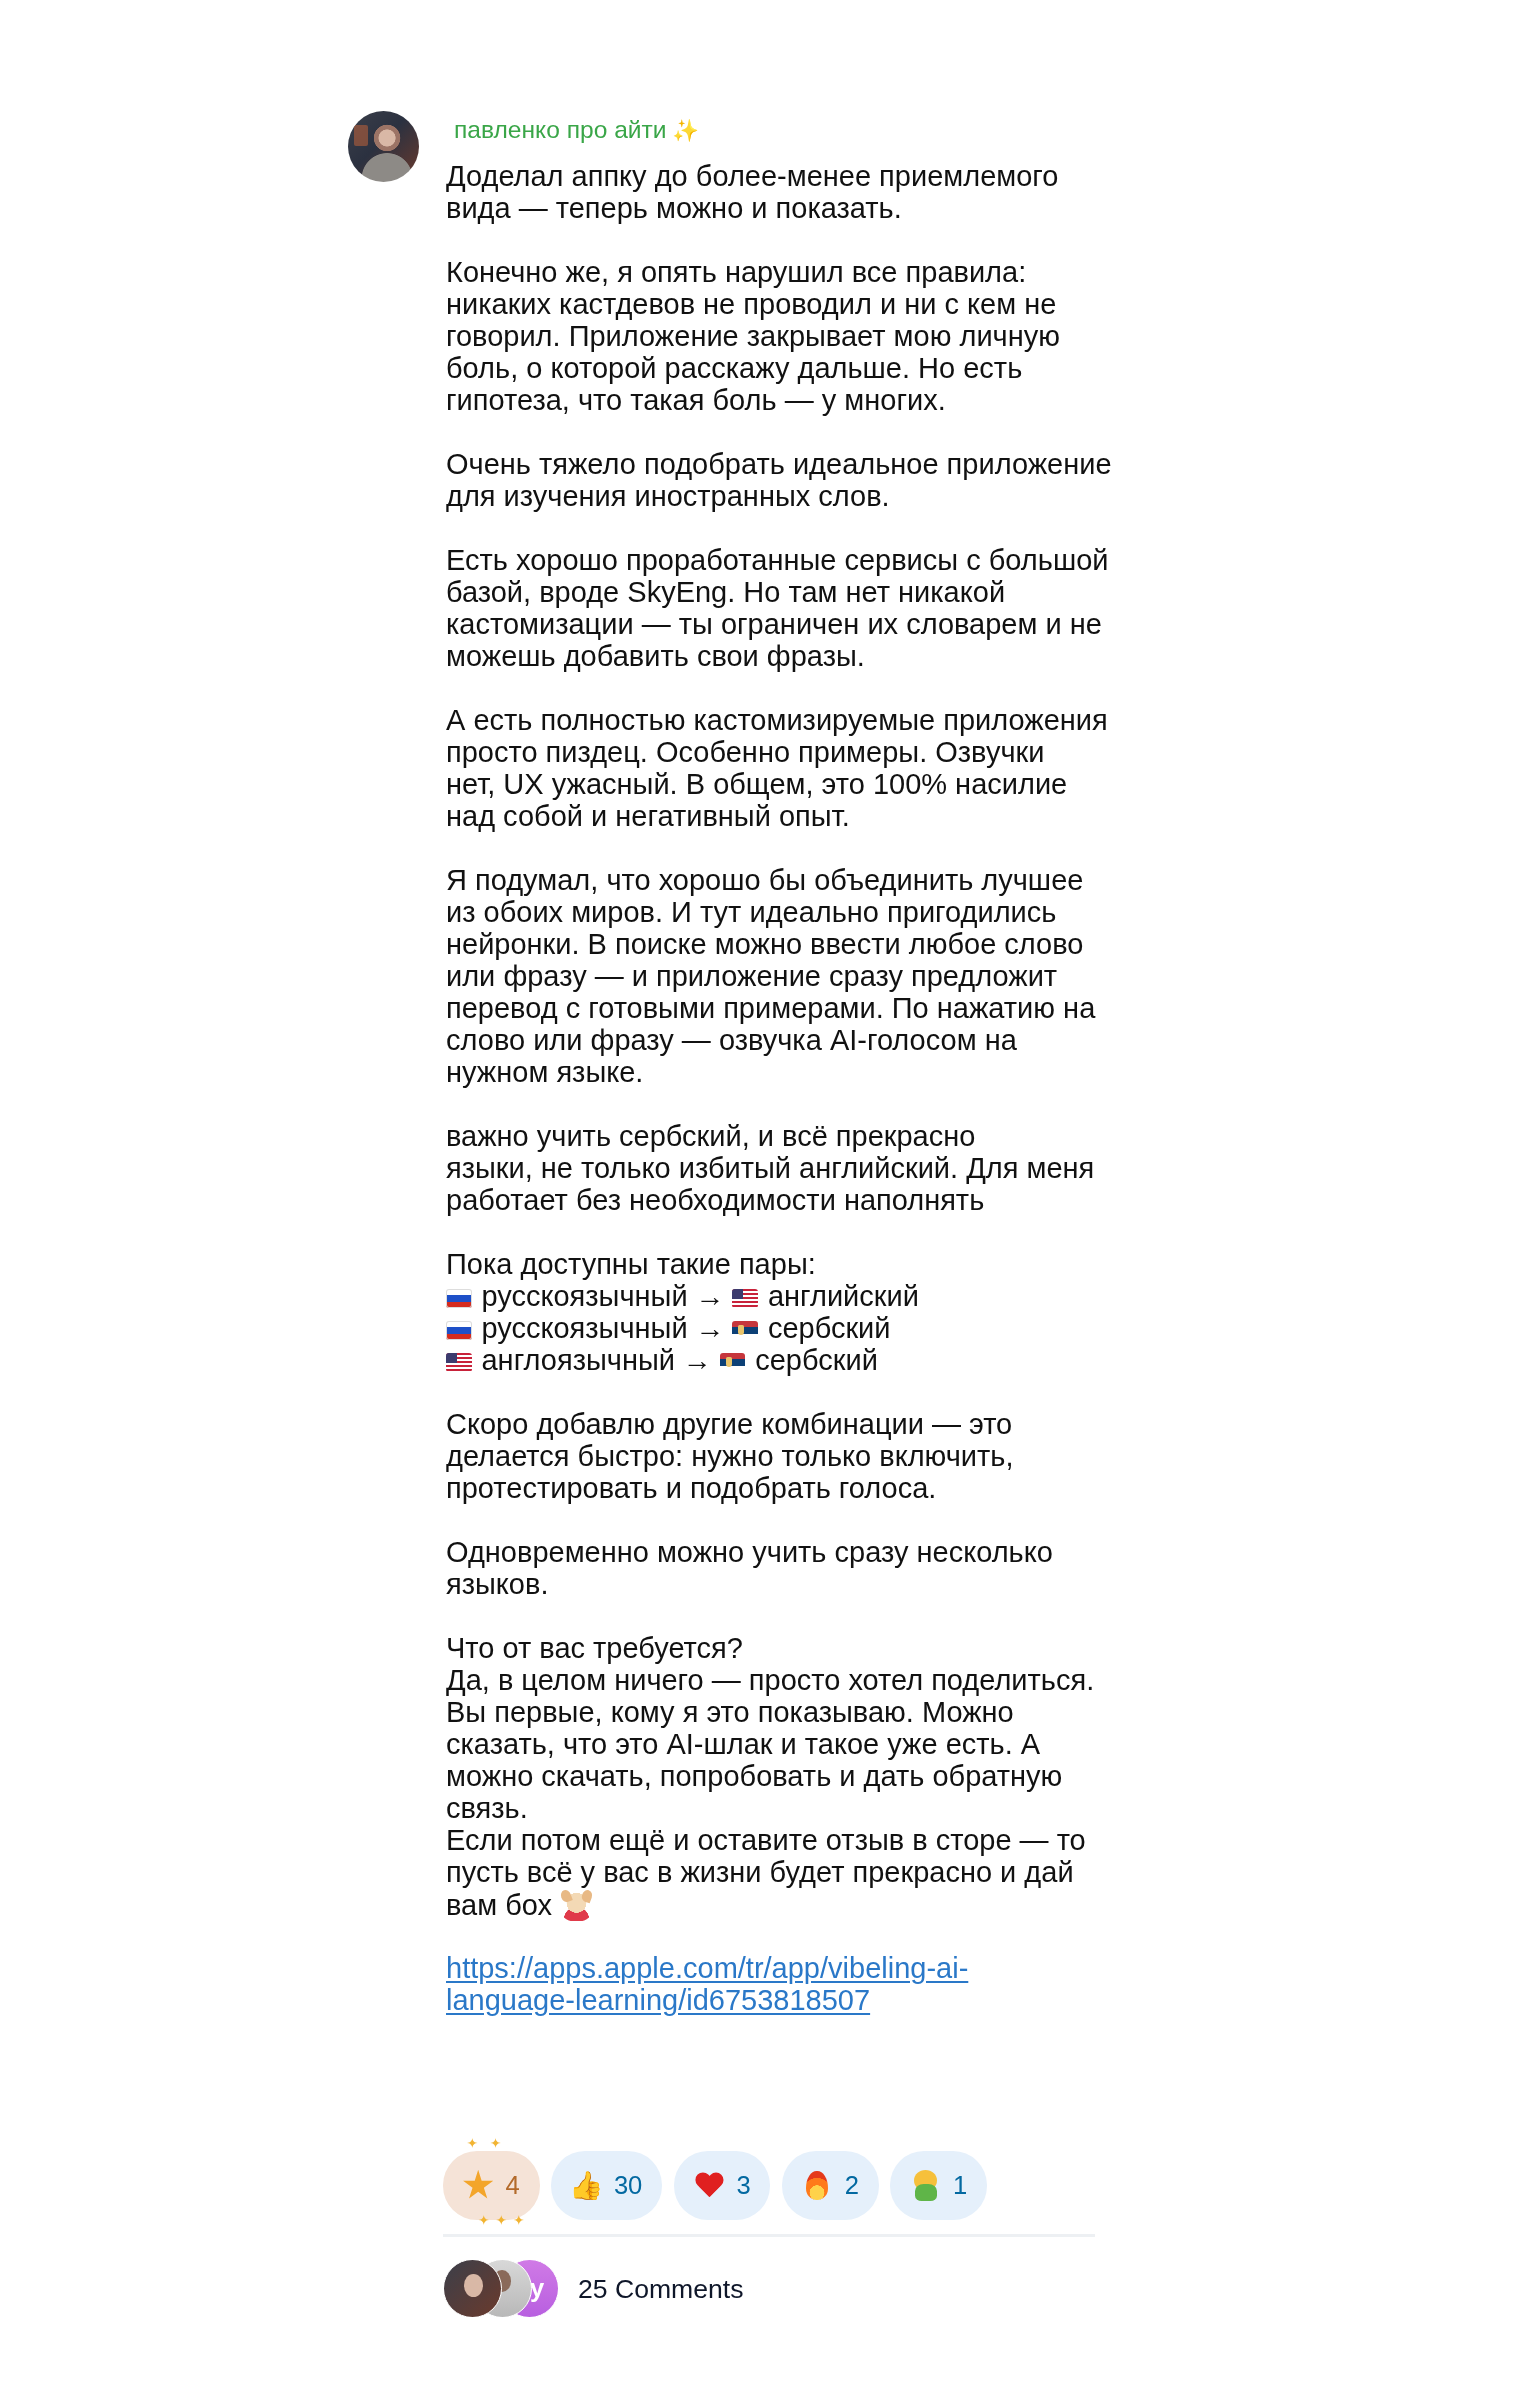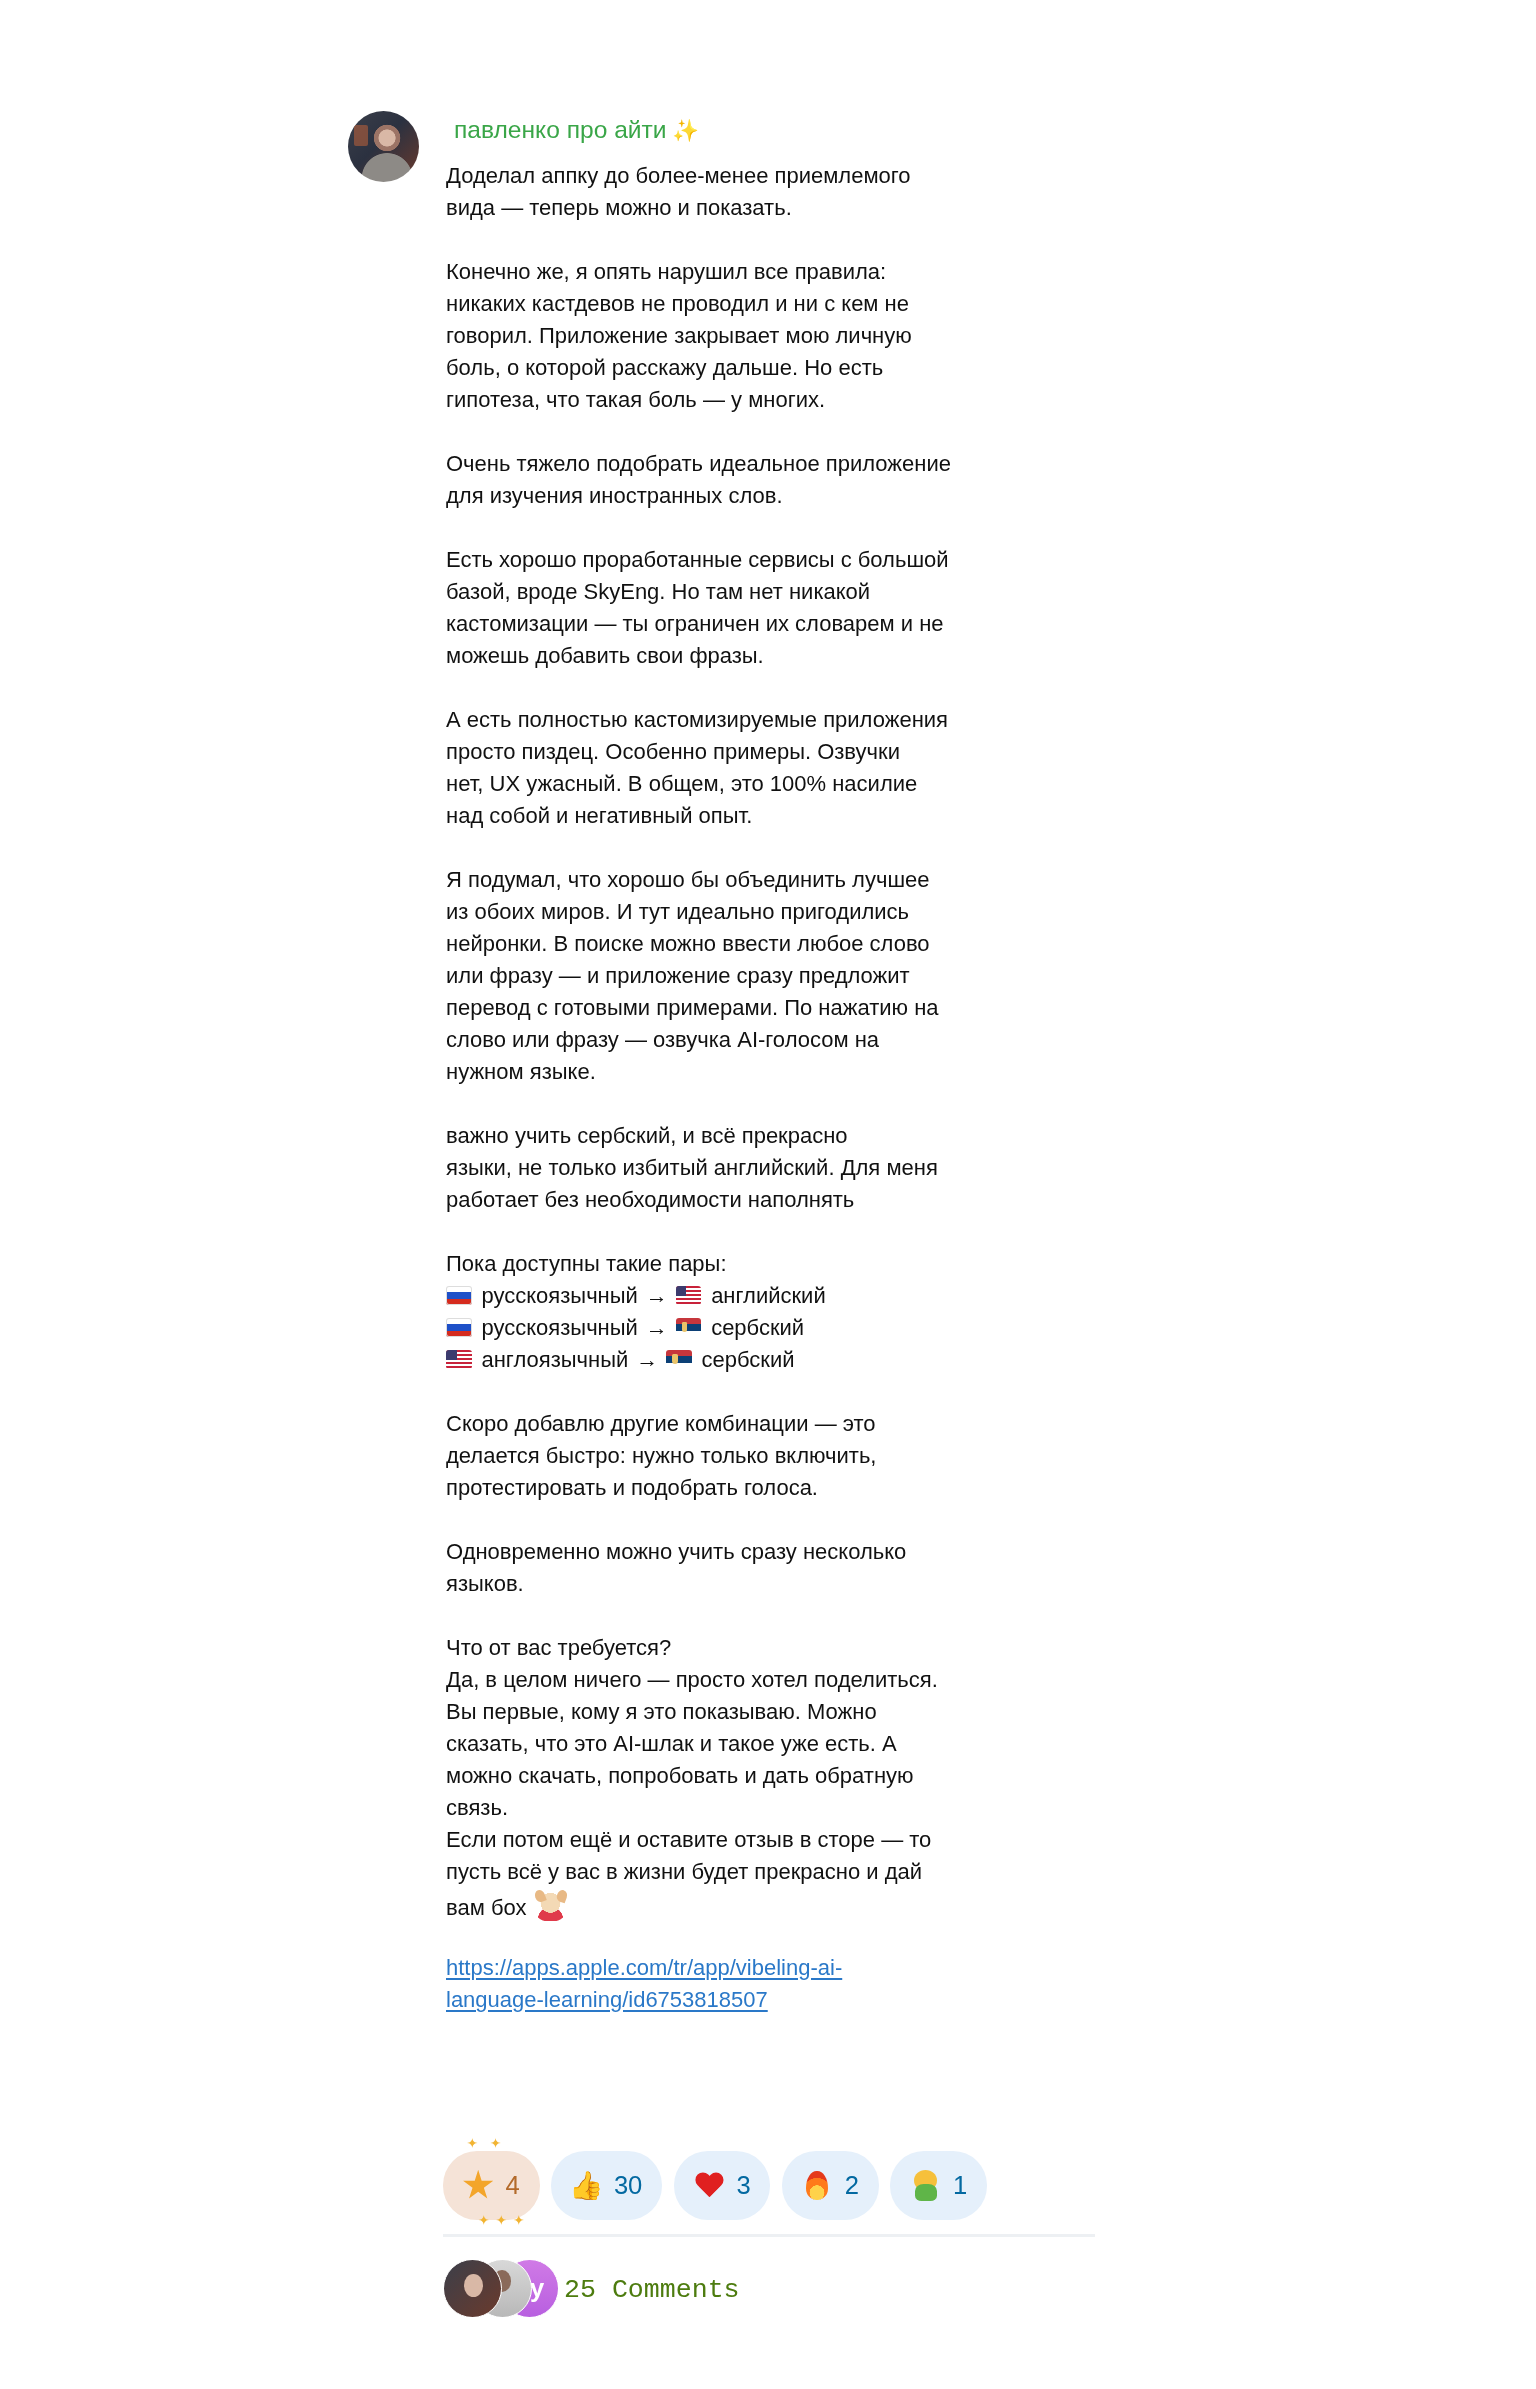--- a/index.html
+++ b/index.html
@@ -18,21 +18,21 @@
   .avatar::after {
     content:""; position:absolute; left:5.9px; top:13.8px; width:13.8px; height:21.7px;
     background:#c0623a; opacity:.55; border-radius:2px;
   }
   .content { position:absolute; left:98px; top:0; width:650px; }
   .author {
     position:absolute; left:8px; top:2px; height:33px; line-height:33px;
     font-size:24.6px; color:#3aa648; white-space:nowrap;
   }
   .author .sparkle { color:#f5c242; margin-left:5.9px; font-size:21.7px; }
-  .body { position:absolute; left:0; top:49px; width:670px; font-size:22px; line-height:32px; }
+  .body { position:absolute; left:0; top:49px; width:670px; font-size:29px; line-height:32px; }
   .line { display:block; height:32px; white-space:nowrap; }
   .blank { display:block; height:32px; }
   .flag {
     display:inline-block; width:25.6px; height:18.7px; border-radius:3px; vertical-align:-2px;
     margin-right:9.9px; position:relative; overflow:hidden;
   }
   .flag-ru { background:linear-gradient(#ffffff 0 33%, #1e50c8 33% 66%, #d52b1e 66%); box-shadow:0 0 0 1px #ddd inset; }
   .flag-rs { background:linear-gradient(#c6363c 0 33%, #0c4076 33% 66%, #ffffff 66%); }
   .flag-rs::after { content:""; position:absolute; left:5.9px; top:3.9px; width:5.9px; height:9.9px; background:#e9c46a; border-radius:2px 2px 3.9px 3.9px; }
   .flag-us { background:repeating-linear-gradient(#c8223a 0 2px, #ffffff 2px 3.9px); }
@@ -77,21 +77,21 @@
   .vomit::after { content:""; position:absolute; left:3px; top:13.8px; width:21.7px; height:17.7px; border-radius:40% 40% 30% 30%; background:#5fb548; }
   .divider { position:absolute; left:-3px; top:2123px; width:652px; height:3px; background:#edf0f3; }
   .comments { position:absolute; left:-3px; top:2148px; height:61px; display:flex; align-items:center; }
   .stack { position:relative; width:118px; height:61px; }
   .mini { position:absolute; top:0; width:59px; height:59px; border-radius:50%; border:1px solid #fff; box-sizing:border-box; }
   .mini.a1 { left:0; z-index:3; background:linear-gradient(135deg, #3b3f4a, #6b3a2c); }
   .mini.a1::after { content:""; position:absolute; left:19.7px; top:13.8px; width:19.7px; height:23.6px; border-radius:50%; background:#d9b8a6; }
   .mini.a2 { left:29.6px; z-index:2; background:linear-gradient(#d8d8d8, #b8b8b8); }
   .mini.a2::after { content:""; position:absolute; left:19.7px; top:9.9px; width:17.7px; height:21.7px; border-radius:50%; background:#8a6a5a; }
   .mini.a3 { left:57px; z-index:1; background:linear-gradient(#d07ae6, #b85fe0); color:#fff; font-weight:bold; font-size:25.6px; display:flex; align-items:center; justify-content:flex-end; padding-right:13.8px; }
-  .comments-label { margin-left:3px; font-size:26.6px; color:#4d7c0f;font-family:Liberation Mono, monospace; }
+  .comments-label { margin-left:17px; font-size:26.6px; color:#0f172a; }
 </style>
 </head>
 <body>
 
 <div class="post">
   <div class="avatar"></div>
 
   <div class="content">
     <div class="author">
       <span>павленко про айти</span><span class="sparkle">✨</span>

